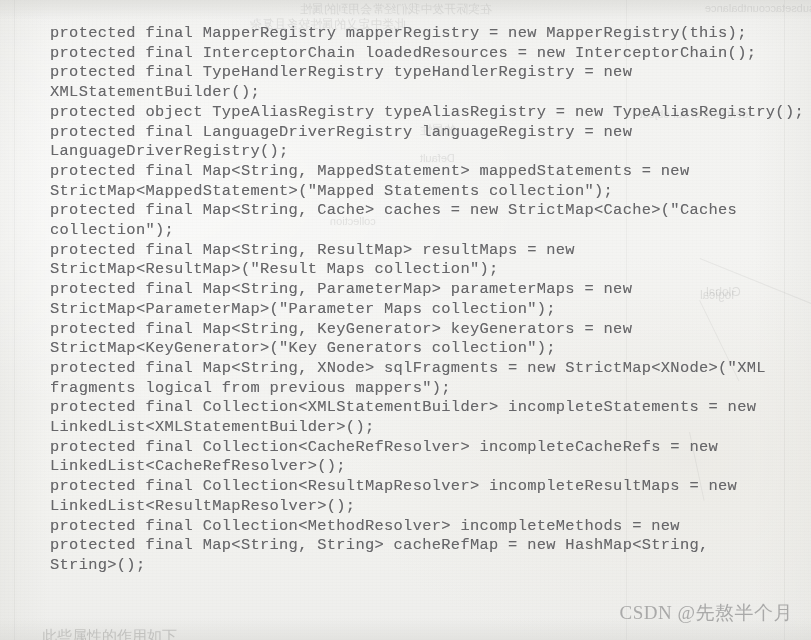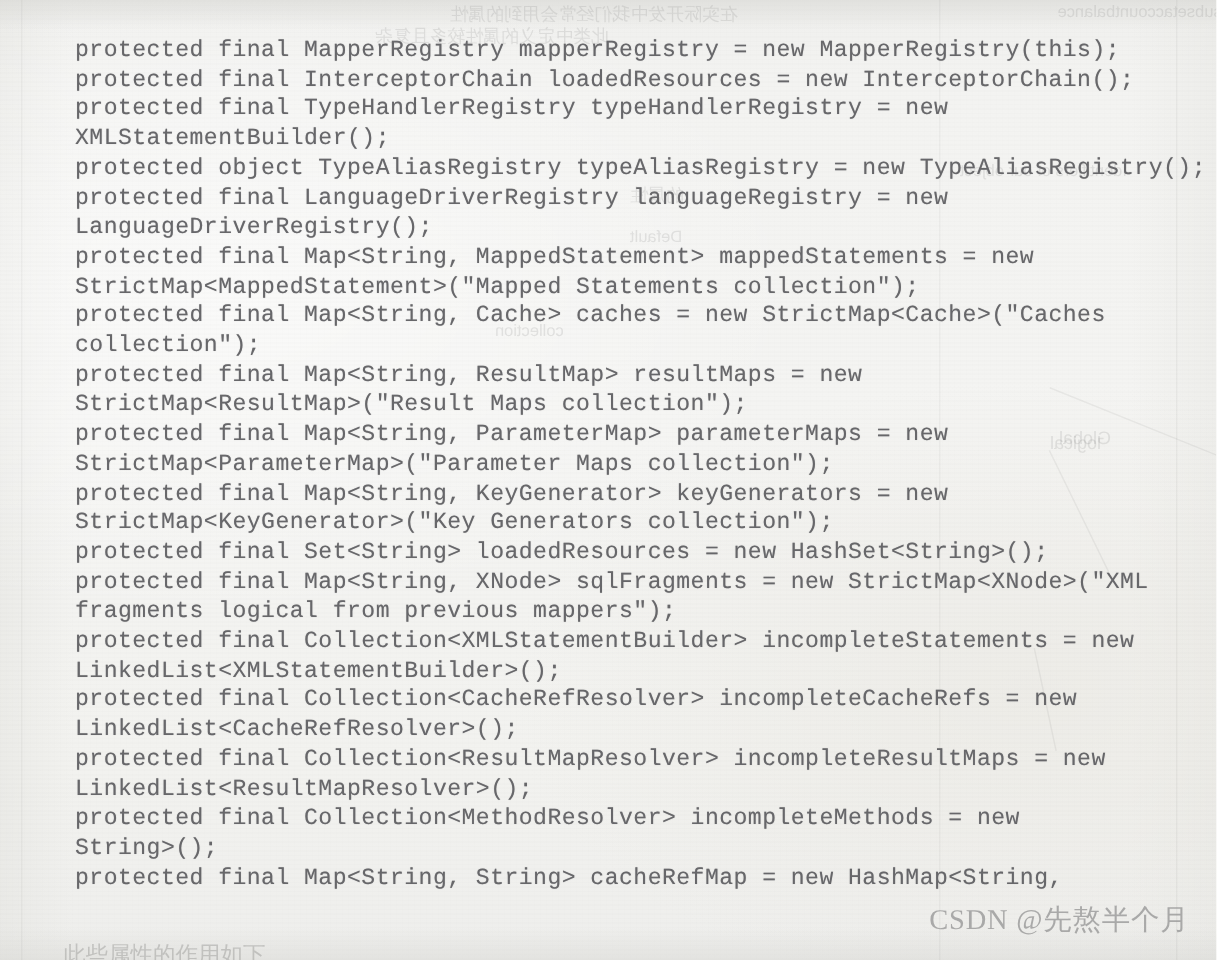--- a/index.html
+++ b/index.html
@@ -168,31 +168,30 @@
       <div class="code-line">protected final Map&lt;String, MappedStatement&gt; mappedStatements = new</div>
       <div class="code-line">StrictMap&lt;MappedStatement&gt;("Mapped Statements collection");</div>
       <div class="code-line">protected final Map&lt;String, Cache&gt; caches = new StrictMap&lt;Cache&gt;("Caches</div>
       <div class="code-line">collection");</div>
       <div class="code-line">protected final Map&lt;String, ResultMap&gt; resultMaps = new</div>
       <div class="code-line">StrictMap&lt;ResultMap&gt;("Result Maps collection");</div>
       <div class="code-line">protected final Map&lt;String, ParameterMap&gt; parameterMaps = new</div>
       <div class="code-line">StrictMap&lt;ParameterMap&gt;("Parameter Maps collection");</div>
       <div class="code-line">protected final Map&lt;String, KeyGenerator&gt; keyGenerators = new</div>
       <div class="code-line">StrictMap&lt;KeyGenerator&gt;("Key Generators collection");</div>
-      <div class="code-line">protected final Set&lt;String&gt; loadedResources = new HashSet&lt;String&gt;();</div>
       <div class="code-line">protected final Map&lt;String, XNode&gt; sqlFragments = new StrictMap&lt;XNode&gt;("XML</div>
       <div class="code-line">fragments logical from previous mappers");</div>
       <div class="code-line">protected final Collection&lt;XMLStatementBuilder&gt; incompleteStatements = new</div>
       <div class="code-line">LinkedList&lt;XMLStatementBuilder&gt;();</div>
       <div class="code-line">protected final Collection&lt;CacheRefResolver&gt; incompleteCacheRefs = new</div>
       <div class="code-line">LinkedList&lt;CacheRefResolver&gt;();</div>
       <div class="code-line">protected final Collection&lt;ResultMapResolver&gt; incompleteResultMaps = new</div>
       <div class="code-line">LinkedList&lt;ResultMapResolver&gt;();</div>
       <div class="code-line">protected final Collection&lt;MethodResolver&gt; incompleteMethods = new</div>
+      <div class="code-line">protected final Map&lt;String, String&gt; cacheRefMap = new HashMap&lt;String,</div>
       <div class="code-line">String&gt;();</div>
-      <div class="code-line">protected final Map&lt;String, String&gt; cacheRefMap = new HashMap&lt;String,</div>
     </div>
 
   <div class="watermark">CSDN @先熬半个月</div>
 
   <div class="bottom-caption">此些属性的作用如下</div>
 
 </div>
 
 </body></html>

